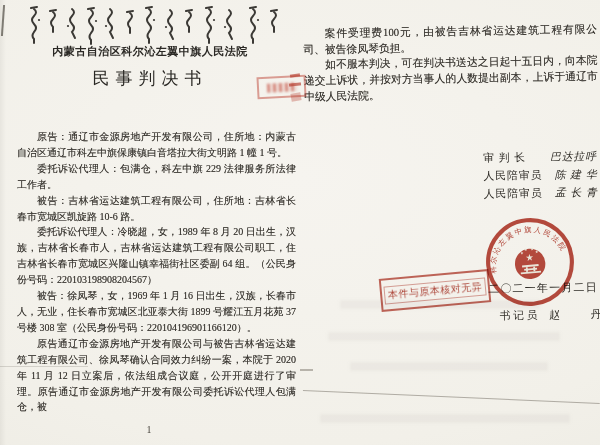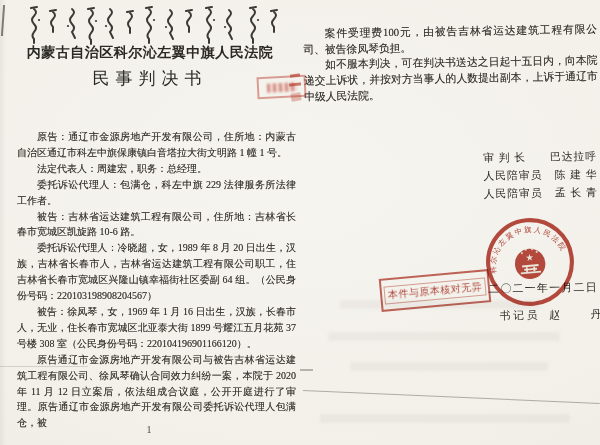--- a/index.html
+++ b/index.html
@@ -7,39 +7,39 @@
     position:relative;width:600px;height:445px;overflow:hidden;
     font-family:"Liberation Serif","DejaVu Serif",serif;
     background:
       linear-gradient(90deg, rgba(0,0,0,0.05) 0px, rgba(0,0,0,0) 6px),
       radial-gradient(120% 100% at 50% 40%, #f6f4ef 0%, #f2f0e9 60%, #ebe9e1 100%);
     color:#35322d;
   }
   
   .mongolian{position:absolute;left:30px;top:4px;opacity:.92;}
   .court-name{position:absolute;left:14px;top:44px;width:272px;text-align:center;
-    font-size:14px;font-weight:bold;letter-spacing:.5px;color:#2b2925;white-space:nowrap;}
+    font-size:11px;font-weight:bold;letter-spacing:.5px;color:#2b2925;white-space:nowrap;}
   .doc-title{position:absolute;left:14px;top:67px;width:272px;text-align:center;
     font-size:17px;font-weight:normal;letter-spacing:6px;color:#292723;}
   .case-no{position:absolute;left:14px;top:101px;width:275px;text-align:right;
     font-size:10.8px;color:#36332e;letter-spacing:.3px;}
   .left-body{position:absolute;left:17px;top:129px;width:279px;}
   .left-body p,.right-paras p{
     margin:0;font-size:10px;line-height:15.9px;text-indent:2em;
     text-align:justify;color:#36332e;text-shadow:0 0 .4px rgba(54,51,46,.55);}
   .page-num{position:absolute;left:138px;top:424px;width:22px;text-align:center;
     font-size:10px;color:#4a463f;}
   
   .right-page{position:absolute;left:303px;top:24px;width:294px;height:420px;
     transform:rotate(-0.9deg);transform-origin:50% 0;}
   .right-paras p{font-size:10.8px;line-height:15.7px;}
   .sig-row{position:absolute;left:178px;width:114px;display:flex;
     justify-content:space-between;font-size:10.8px;color:#2e2b26;white-space:nowrap;}
   .sig-row .role{letter-spacing:1px;}
-  .sig-row .name{letter-spacing:1px;}
+  .sig-row .name{letter-spacing:1px;font-style:italic;}
   .date-row{position:absolute;left:181px;top:258px;width:116px;font-size:11px;
     letter-spacing:1.2px;color:#2e2b26;white-space:nowrap;z-index:2;}
   .clerk-row{position:absolute;left:192px;top:286px;width:102px;display:flex;
     justify-content:space-between;font-size:10.8px;color:#2e2b26;white-space:nowrap;z-index:2;}
   .clerk-row .name{letter-spacing:14px;margin-right:-14px;}
   
   .seal{position:absolute;left:484px;top:216px;width:92px;height:92px;
     transform:rotate(-5deg);mix-blend-mode:multiply;opacity:.93;z-index:6;}
   .verify-stamp{position:absolute;left:380px;top:274px;width:106px;height:29px;
     transform:rotate(-5.2deg);border:2px solid rgba(178,53,39,.75);
@@ -114,21 +114,20 @@
   <div class="court-name">内蒙古自治区科尔沁左翼中旗人民法院</div>
   <div class="doc-title">民事判决书</div>
 
   <div class="title-stamp">
     <div class="smudge"></div>
   </div>
 
 
   <div class="left-body">
     <p>原告：通辽市金源房地产开发有限公司，住所地：内蒙古自治区通辽市科左中旗保康镇白音塔拉大街文明路 1 幢 1 号。</p>
-    <p>法定代表人：周建宏，职务：总经理。</p>
     <p>委托诉讼代理人：包满仓，科左中旗 229 法律服务所法律工作者。</p>
     <p>被告：吉林省运达建筑工程有限公司，住所地：吉林省长春市宽城区凯旋路 10-6 路。</p>
     <p>委托诉讼代理人：冷晓超，女，1989 年 8 月 20 日出生，汉族，吉林省长春市人，吉林省运达建筑工程有限公司职工，住吉林省长春市宽城区兴隆山镇幸福街社区委副 64 组。（公民身份号码：220103198908204567）</p>
     <p>被告：徐凤琴，女，1969 年 1 月 16 日出生，汉族，长春市人，无业，住长春市宽城区北亚泰大街 1899 号耀江五月花苑 37 号楼 308 室（公民身份号码：220104196901166120）。</p>
     <p>原告通辽市金源房地产开发有限公司与被告吉林省运达建筑工程有限公司、徐凤琴确认合同效力纠纷一案，本院于 2020 年 11 月 12 日立案后，依法组成合议庭，公开开庭进行了审理。原告通辽市金源房地产开发有限公司委托诉讼代理人包满仓，被</p>
   </div>
 
   <div class="page-num">1</div>
 
   <div class="gutter-frag" style="left:290px;top:74px;width:10px;height:3px;transform:rotate(-8deg);"></div>

